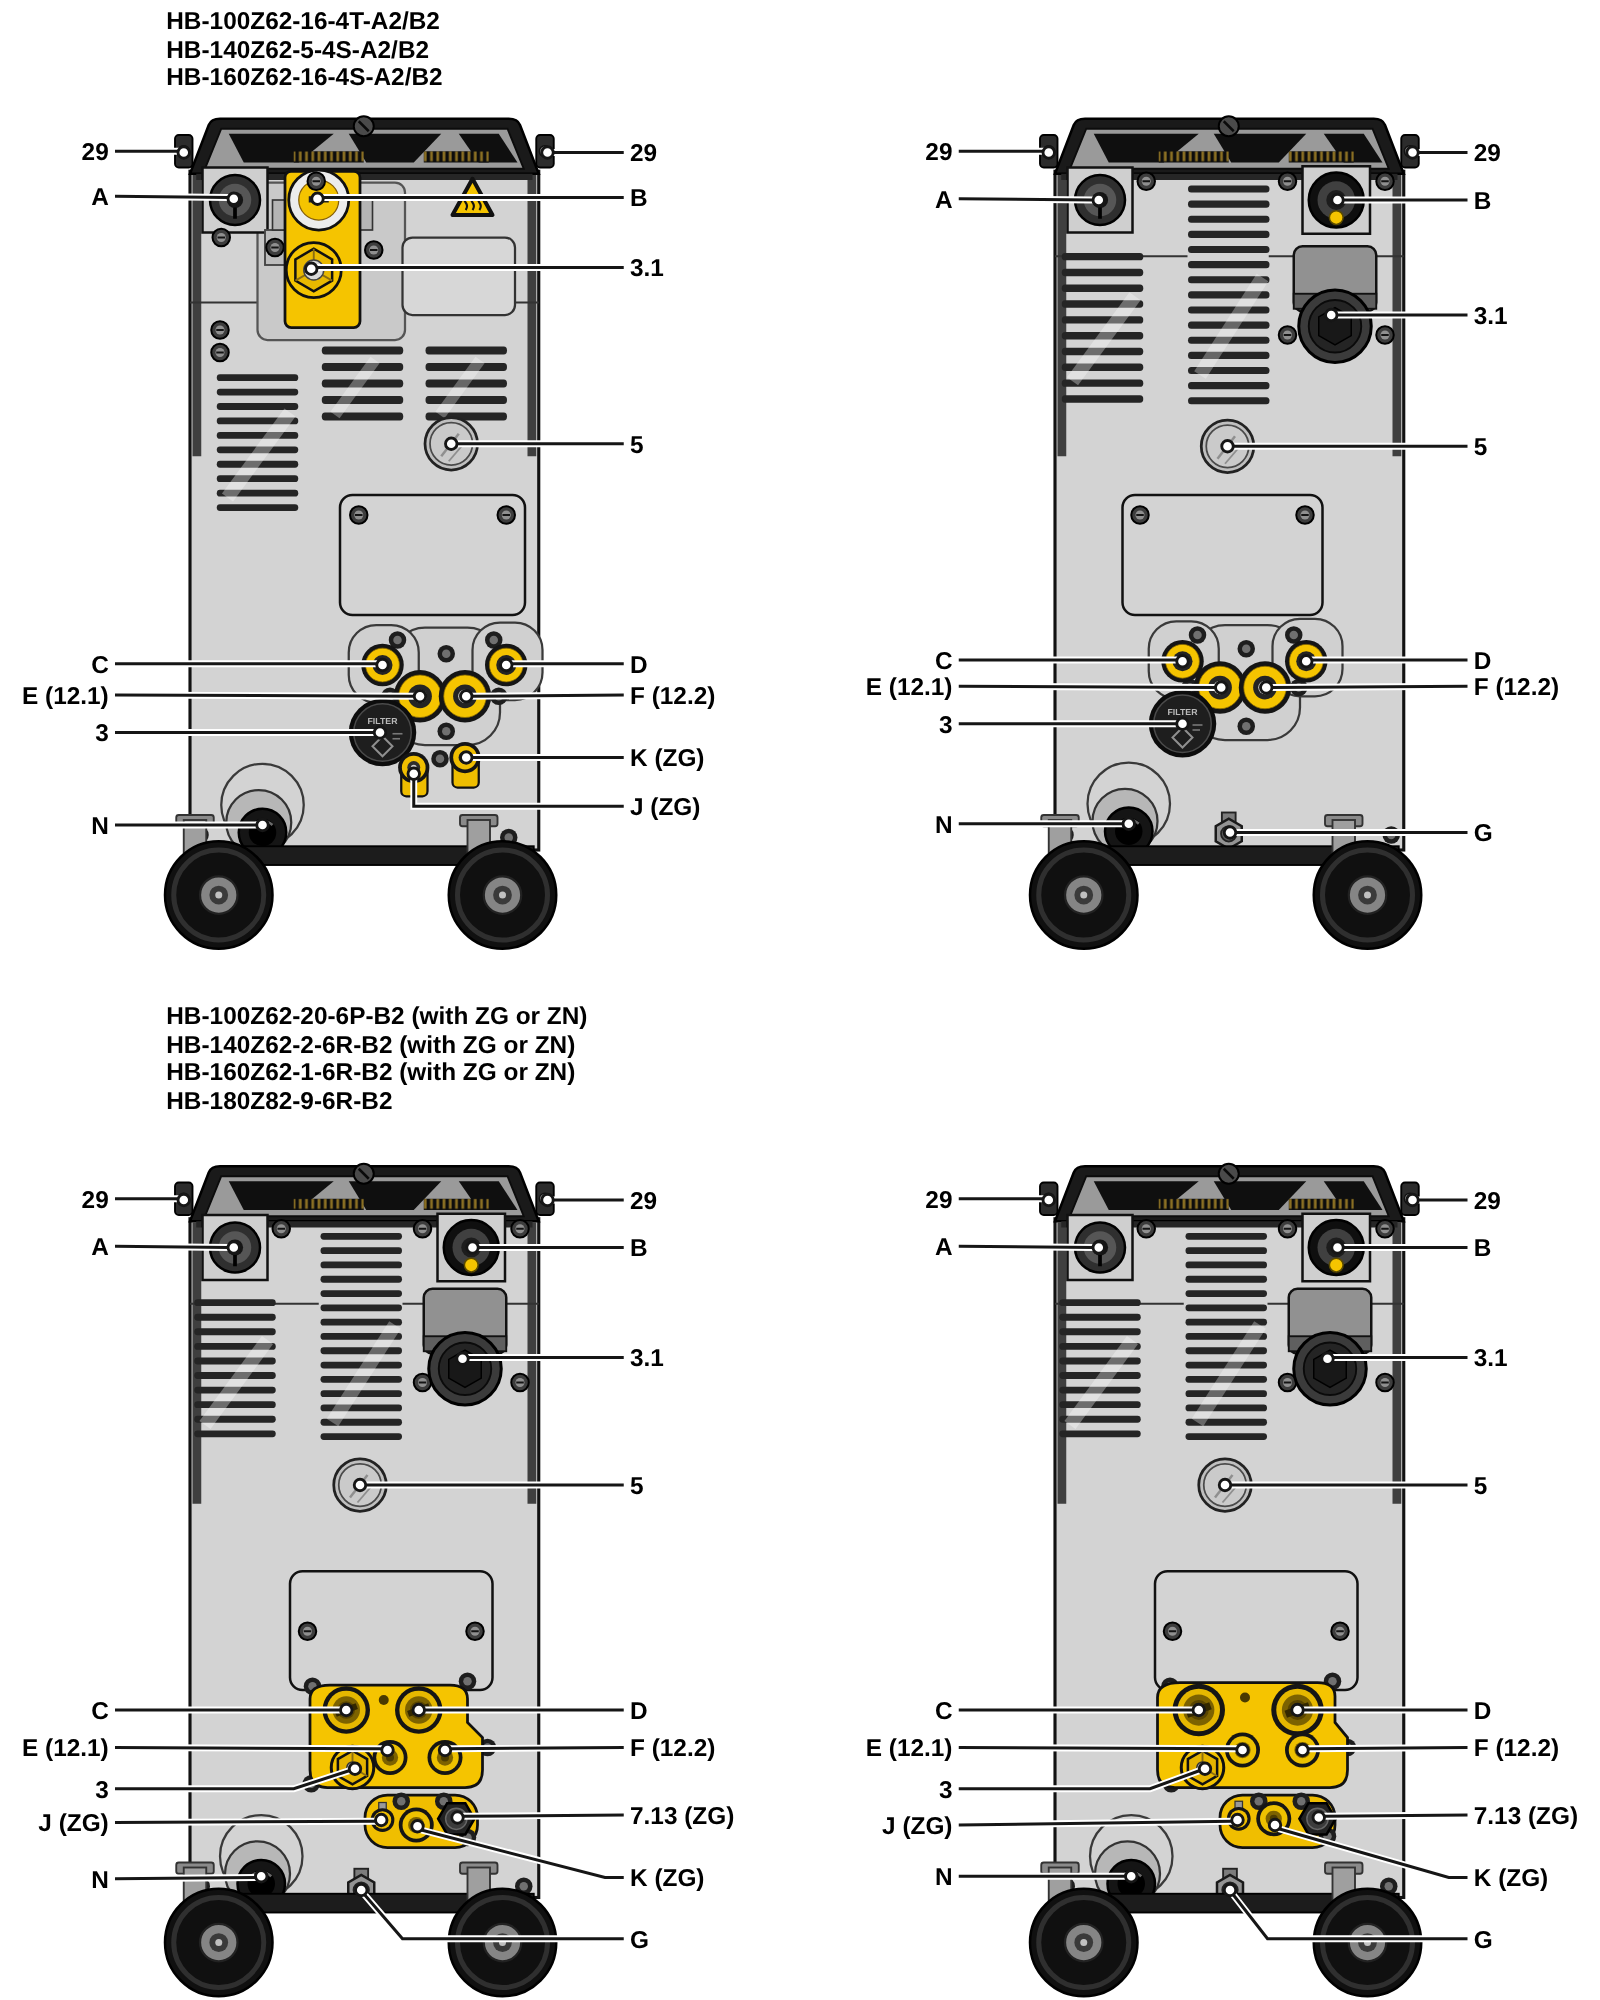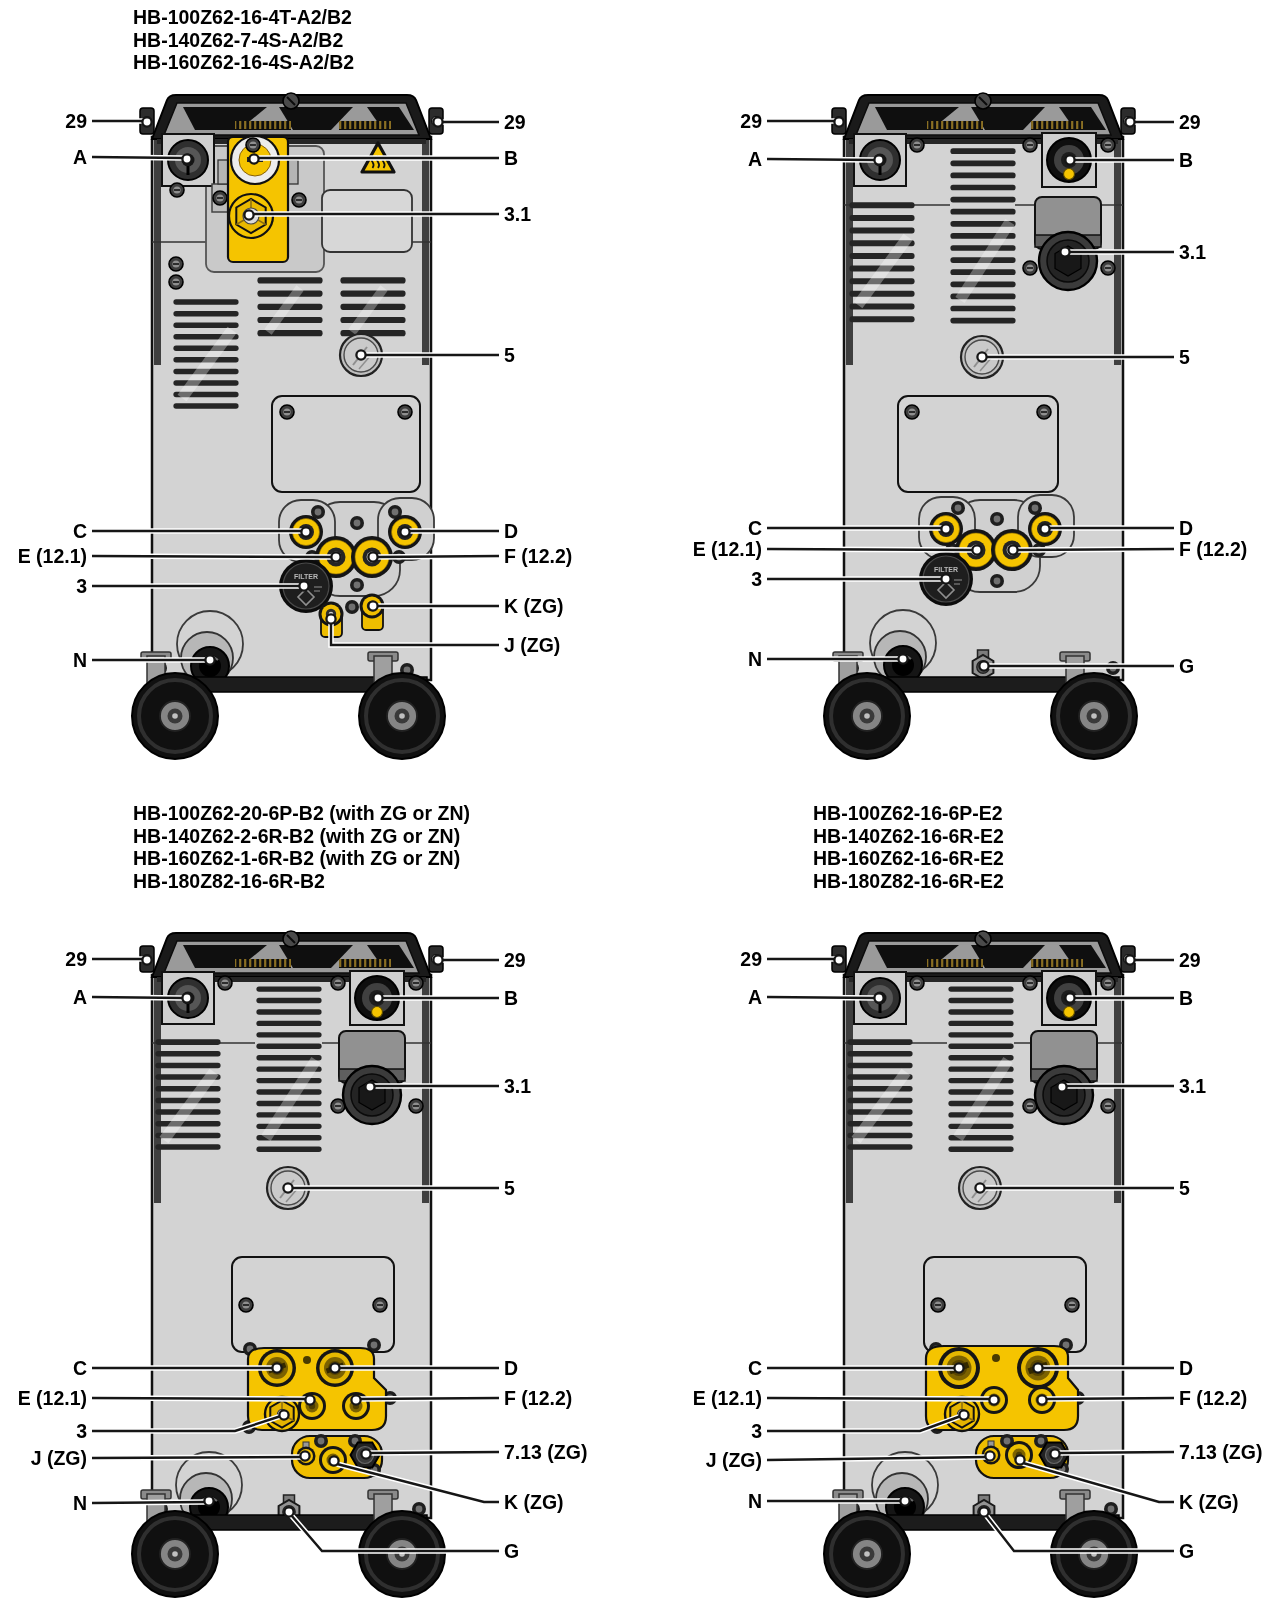--- a/index.html
+++ b/index.html
@@ -188,21 +188,21 @@
     <path d="M-5.5,8 c1.5,-2 1.5,-4 0,-6 c-1.5,-2 -1.5,-4 0,-6" stroke="#111" stroke-width="1.7" fill="none"></path>
     <path d="M0,8 c1.5,-2 1.5,-4 0,-6 c-1.5,-2 -1.5,-4 0,-6" stroke="#111" stroke-width="1.7" fill="none"></path>
     <path d="M5.5,8 c1.5,-2 1.5,-4 0,-6 c-1.5,-2 -1.5,-4 0,-6" stroke="#111" stroke-width="1.7" fill="none"></path>
   </g>
 </defs>
 </svg>
 
 <section class="panel pl pt" id="p1">
   <div class="title">
     <div>HB-100Z62-16-4T-A2/B2</div>
-    <div>HB-140Z62-7-4S-A2/B2</div>
+    <div>HB-140Z62-5-4S-A2/B2</div>
     <div>HB-160Z62-16-4S-A2/B2</div>
   </div>
   <svg class="scene" width="640" height="800" viewBox="0 0 640 800">
     <g>
       <rect x="152" y="137" width="279" height="543" fill="#d3d3d3" stroke="#111" stroke-width="2.5"></rect>
       <rect x="154" y="140" width="7" height="225" fill="#3f3f3f"></rect>
           <rect x="422" y="140" width="7" height="225" fill="#3f3f3f"></rect>
       <use href="#capTop" x="143" y="95"></use>
       <use href="#clip" x="147" y="121"></use>
       <use href="#clip" x="436" y="121"></use>
@@ -506,21 +506,21 @@
       <text class="lbl ls" x="539" y="673">G</text>
     </g>
   </svg>
 </section>
 
 <section class="panel pl pb" id="p3">
   <div class="title">
     <div>HB-100Z62-20-6P-B2 (with ZG or ZN)</div>
     <div>HB-140Z62-2-6R-B2 (with ZG or ZN)</div>
     <div>HB-160Z62-1-6R-B2 (with ZG or ZN)</div>
-    <div>HB-180Z82-16-6R-B2</div>
+    <div>HB-180Z82-9-6R-B2</div>
   </div>
   <svg class="scene" width="640" height="800" viewBox="0 0 640 800">
     <g>
       <rect x="152" y="175" width="279" height="543" fill="#d3d3d3" stroke="#111" stroke-width="2.5"></rect>
       <rect x="154" y="178" width="7" height="225" fill="#3f3f3f"></rect>
           <rect x="422" y="178" width="7" height="225" fill="#3f3f3f"></rect>
       <use href="#capTop" x="143" y="133"></use>
       <use href="#clip" x="147" y="159"></use>
       <use href="#clip" x="436" y="159"></use>
       <line x1="152" y1="243" x2="255" y2="243" stroke="#333" stroke-width="1.5"></line>
@@ -672,26 +672,20 @@
       <text class="lbl le" x="87" y="665">J (ZG)</text>
       <text class="lbl ls" x="504" y="659">7.13 (ZG)</text>
       <text class="lbl ls" x="504" y="709">K (ZG)</text>
       <text class="lbl le" x="87" y="710">N</text>
       <text class="lbl ls" x="504" y="758">G</text>
     </g>
   </svg>
 </section>
 
 <section class="panel pr pb" id="p4">
-  <div class="title">
-    <div>HB-100Z62-16-6P-E2</div>
-    <div>HB-140Z62-16-6R-E2</div>
-    <div>HB-160Z62-16-6R-E2</div>
-    <div>HB-180Z82-16-6R-E2</div>
-  </div>
   <svg class="scene" width="640" height="800" viewBox="0 0 640 800">
     <g>
       <rect x="204" y="175" width="279" height="543" fill="#d3d3d3" stroke="#111" stroke-width="2.5"></rect>
       <rect x="206" y="178" width="7" height="225" fill="#3f3f3f"></rect>
           <rect x="474" y="178" width="7" height="225" fill="#3f3f3f"></rect>
       <use href="#capTop" x="195" y="133"></use>
       <use href="#clip" x="199" y="159"></use>
       <use href="#clip" x="488" y="159"></use>
       <line x1="204" y1="243" x2="307" y2="243" stroke="#333" stroke-width="1.5"></line>
       <line x1="374" y1="243" x2="483" y2="243" stroke="#333" stroke-width="1.5"></line>

